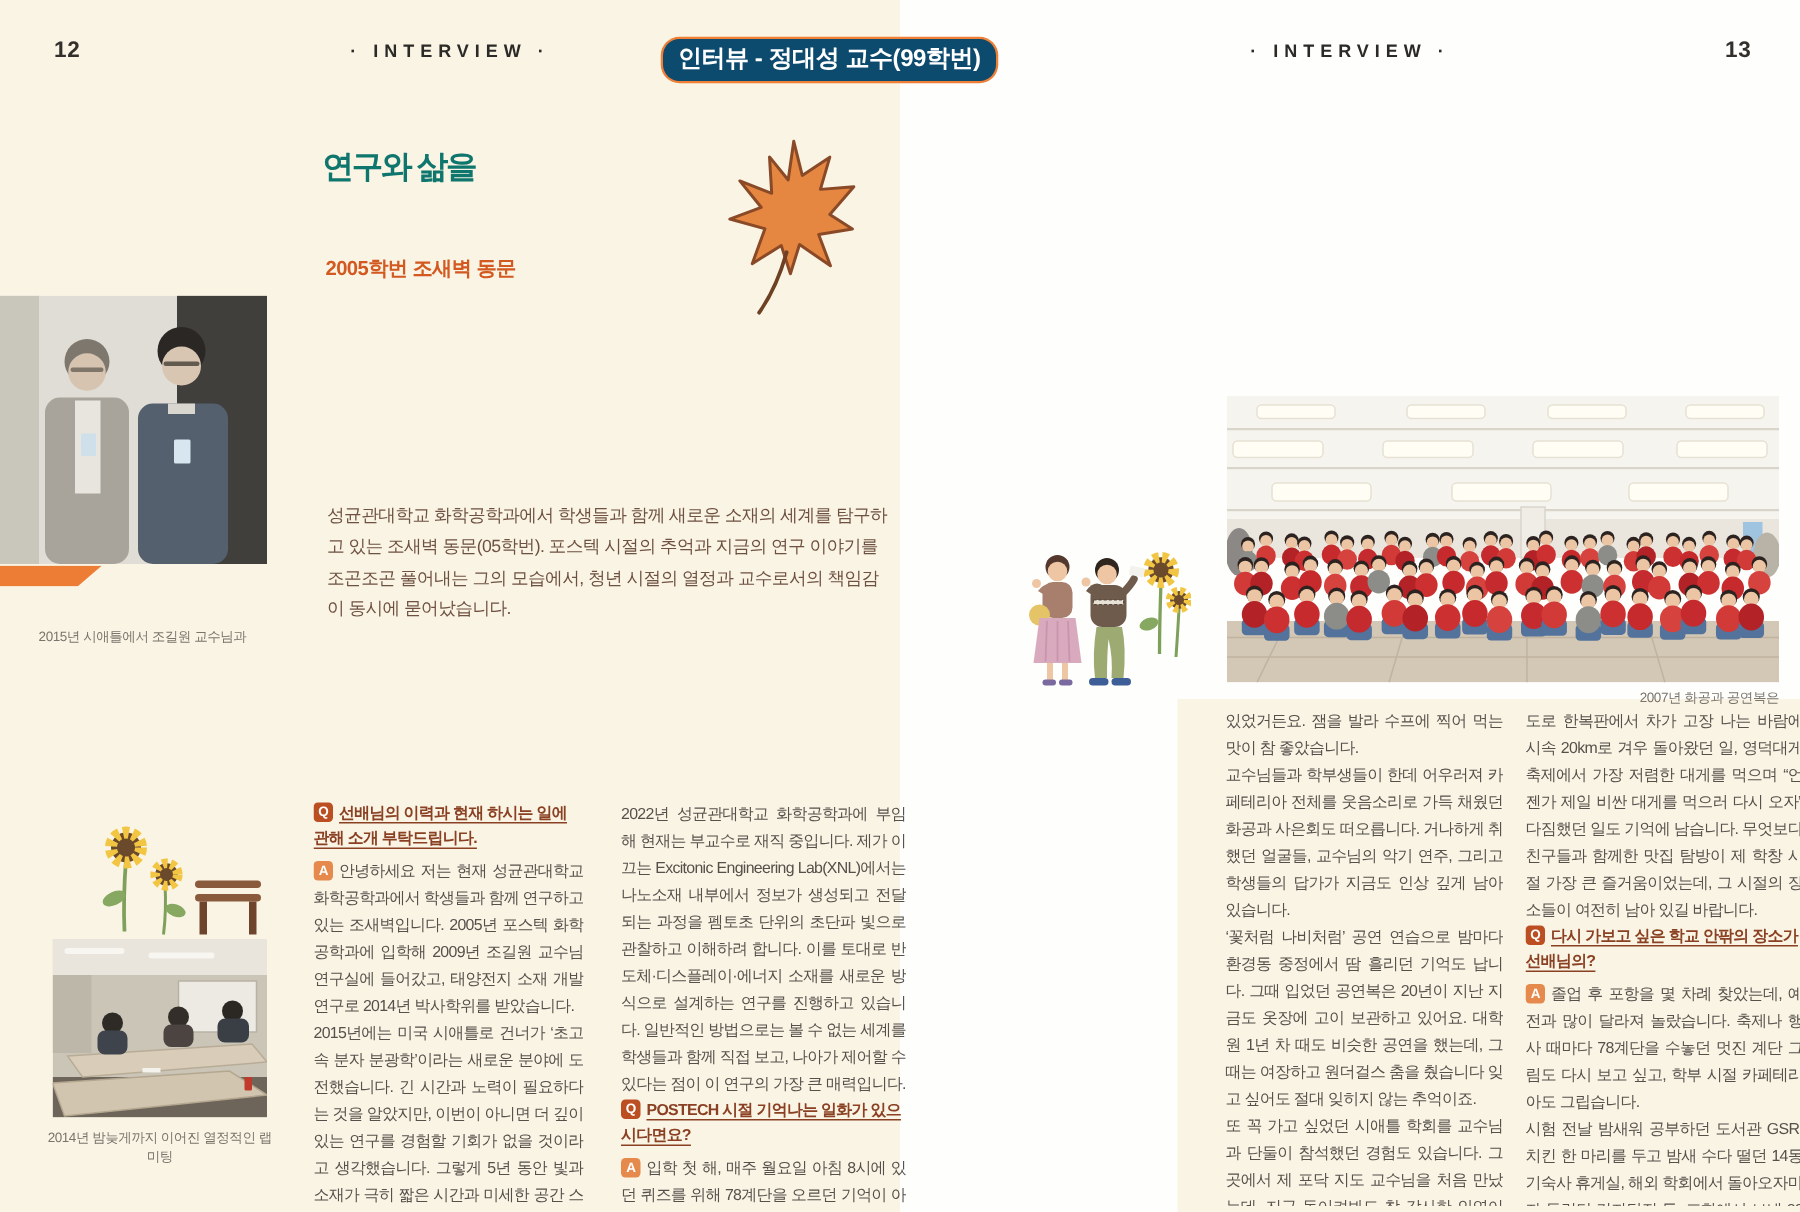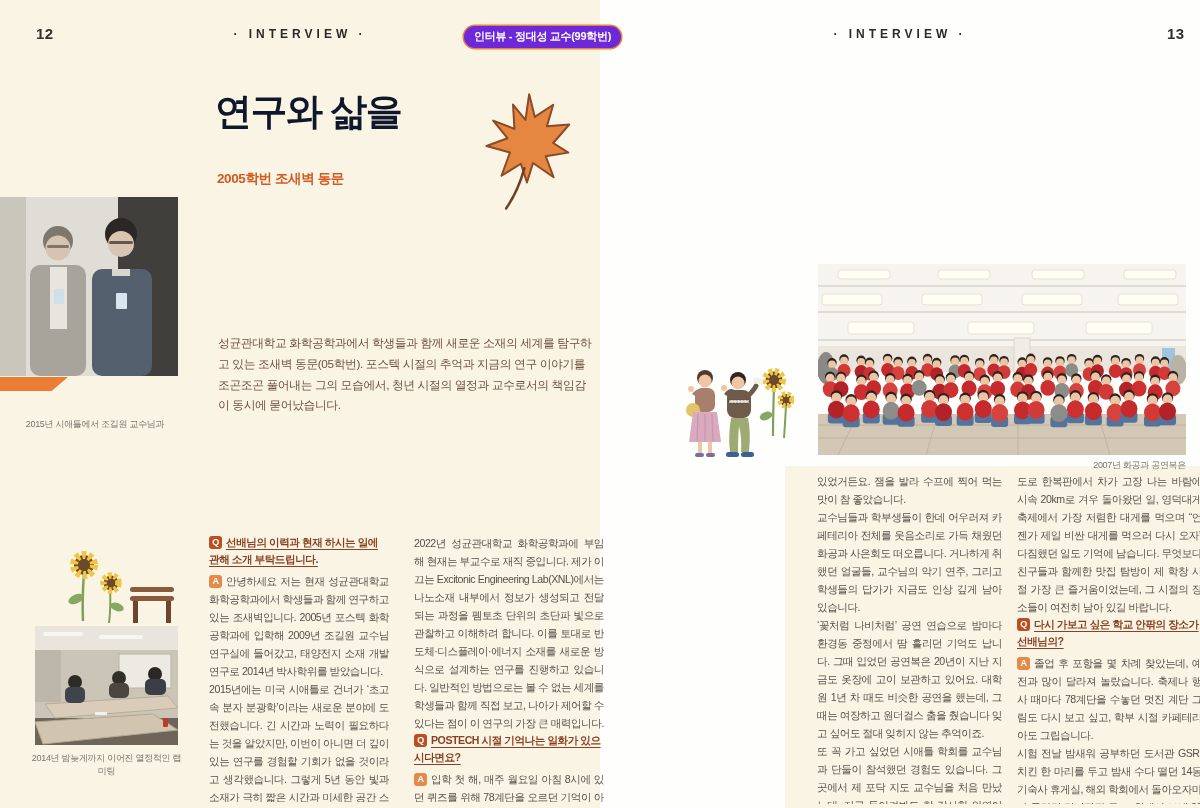--- a/index.html
+++ b/index.html
@@ -6,30 +6,30 @@
   html,body { width:1200px; height:808px; }
   body { font-family:"Liberation Sans","DejaVu Sans",sans-serif; }
   .spread { position:relative; width:1200px; height:808px; background:#FAF4E5; overflow:hidden; }
 
   
   .white-panel { position:absolute; left:600px; top:0; width:600px; height:466px; background:#FEFEFD; }
   .white-strip { position:absolute; left:600px; top:466px; width:185px; height:342px; background:#FEFEFD; }
 
   .pagenum { position:absolute; top:25px; font-size:15px; font-weight:bold; color:#33302c; letter-spacing:.5px; }
   #pn-left { left:36px; }
-  #pn-right { left:1150px;margin-left:17px; }
+  #pn-right { left:1150px; }
   .hdr { position:absolute; top:27px; font-size:12px; font-weight:bold; color:#2b2a27; letter-spacing:4px; text-align:center; }
   #hdr-left { left:0; width:600px; }
   #hdr-right { left:604px; width:592px; }
 
-  .badge { position:absolute; left:464px; top:26px; background:#6d28d9; color:#fff; font-size:11px;
+  .badge { position:absolute; left:442px; top:26px; background:#0c4a6e; color:#fff; font-size:16px;
            font-weight:bold; padding:3px 10px 4px; border-radius:11px; box-shadow:0 0 0 1.5px #EE7F35; letter-spacing:-.3px; }
 
-  .title { position:absolute; left:215px; top:92px; font-size:37px; line-height:39px; font-weight:900;
-           color:#0f172a; letter-spacing:-1.5px; }
+  .title { position:absolute; left:215px; top:92px; font-size:21px; line-height:39px; font-weight:900;
+           color:#0f766e; letter-spacing:-1.5px; }
   .subtitle { position:absolute; left:217px; top:170px; font-size:13.5px; font-weight:bold; color:#D2591F; letter-spacing:-.4px; }
   .leaf { position:absolute; left:478px; top:90px; transform:rotate(6deg); }
 
   .photo { position:absolute; overflow:hidden; }
   #photo1 { left:0; top:197px; width:178px; height:179px; }
   #photo2 { left:35px; top:626px; width:143px; height:119px; }
   #photo3 { left:818px; top:264px; width:368px; height:191px; }
 
   .orange-bar { position:absolute; left:0; top:377px; width:68px; height:14px; background:#ED7D35;
                 clip-path:polygon(0 0,100% 0,76% 100%,0 100%); }

